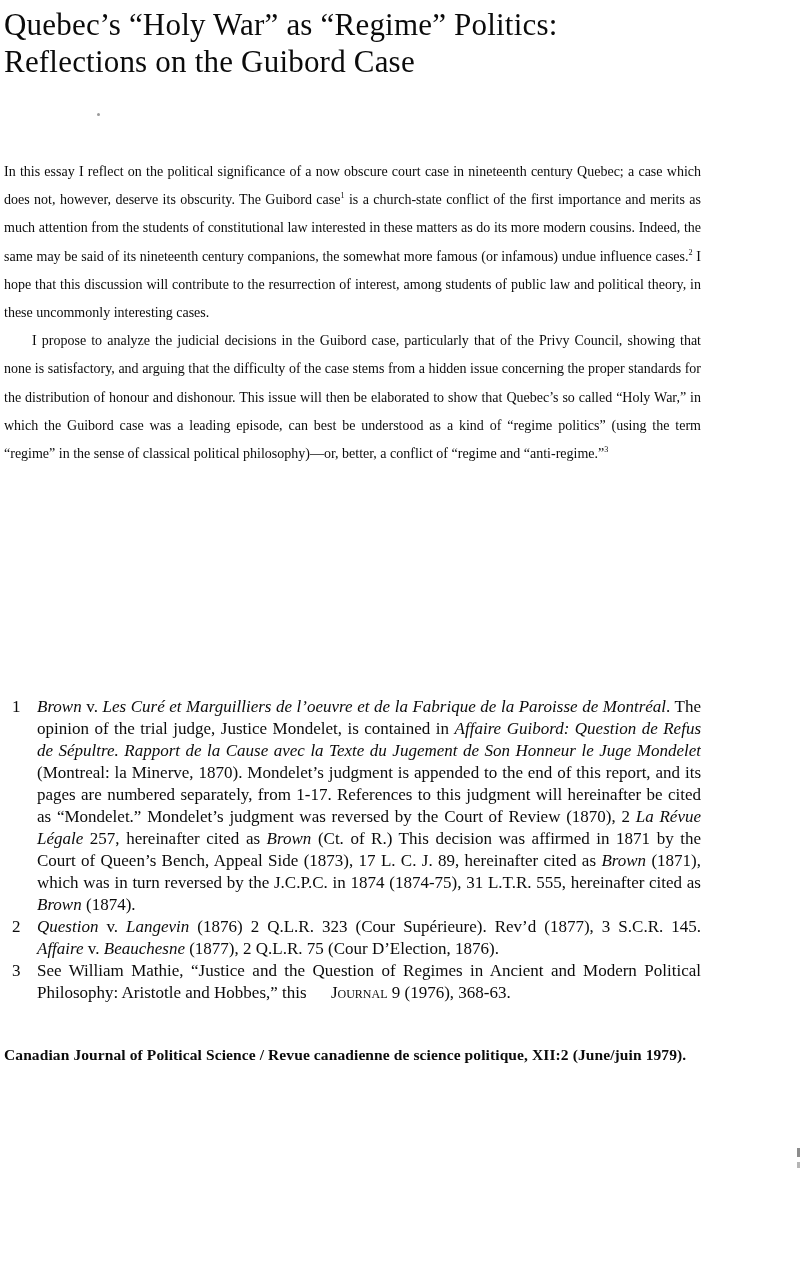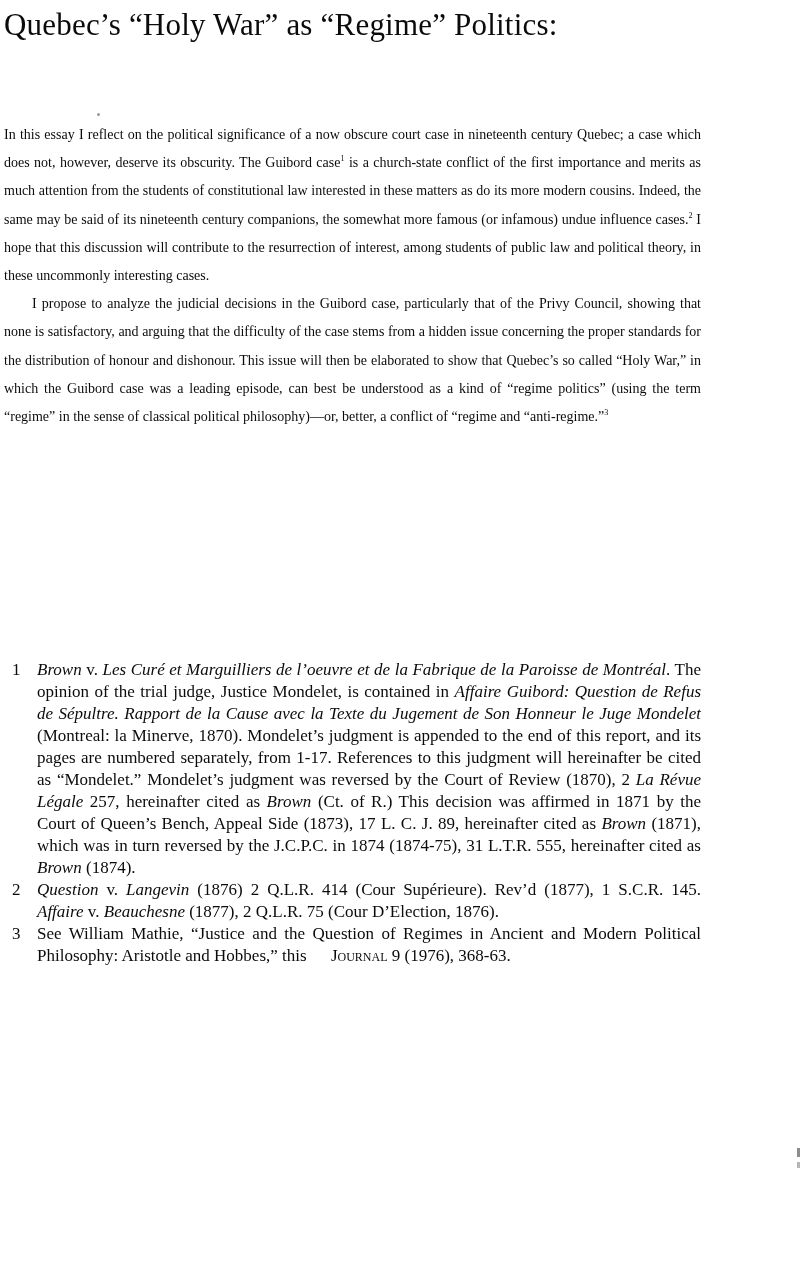--- a/index.html
+++ b/index.html
@@ -88,35 +88,37 @@
   .edge-mark.m1 { top: 1148px; height: 9px; }
   .edge-mark.m2 { top: 1162px; height: 6px; background: #b5b5b5; }
 </style>
 </head>
 <body>
 
 <div class="page" style="--page-bg: #ffffff; --ink: #0b0b0b;">
 
   <h1 class="title">
     <span class="title-line">Quebec’s “Holy War” as “Regime” Politics:</span>
+    <span class="title-line">Reflections on the Guibord Case</span>
   </h1>
 
   <div class="speck"></div>
 
 
   <div class="body-text" id="body-paragraphs">
       <p class=""><span>In this essay I reflect on the political significance of a now obscure court case in nineteenth century Quebec; a case which does not, however, deserve its obscurity. The Guibord case</span><sup class="fn-ref">1</sup><span> is a church-state conflict of the first importance and merits as much attention from the students of constitutional law interested in these matters as do its more modern cousins. Indeed, the same may be said of its nineteenth century companions, the somewhat more famous (or infamous) undue influence cases.</span><sup class="fn-ref">2</sup><span> I hope that this discussion will contribute to the resurrection of interest, among students of public law and political theory, in these uncommonly interesting cases.</span></p>
       <p class="indent"><span>I propose to analyze the judicial decisions in the Guibord case, particularly that of the Privy Council, showing that none is satisfactory, and arguing that the difficulty of the case stems from a hidden issue concerning the proper standards for the distribution of honour and dishonour. This issue will then be elaborated to show that Quebec’s so called “Holy War,” in which the Guibord case was a leading episode, can best be understood as a kind of “regime politics” (using the term “regime” in the sense of classical political philosophy)—or, better, a conflict of “regime and “anti-regime.”</span><sup class="fn-ref">3</sup></p>
     </div>
 
   <div class="footnotes" id="footnotes">
       <div class="footnote"><span class="fn-num">1</span><span><i>Brown</i><span> v. </span><i>Les Curé et Marguilliers de l’oeuvre et de la Fabrique de la Paroisse de Montréal</i><span>. The opinion of the trial judge, Justice Mondelet, is contained in </span><i>Affaire Guibord: Question de Refus de Sépultre. Rapport de la Cause avec la Texte du Jugement de Son Honneur le Juge Mondelet</i><span> (Montreal: la Minerve, 1870). Mondelet’s judgment is appended to the end of this report, and its pages are numbered separately, from 1-17. References to this judgment will hereinafter be cited as “Mondelet.” Mondelet’s judgment was reversed by the Court of Review (1870), 2 </span><i>La Révue Légale</i><span> 257, hereinafter cited as </span><i>Brown</i><span> (Ct. of R.) This decision was affirmed in 1871 by the Court of Queen’s Bench, Appeal Side (1873), 17 L. C. J. 89, hereinafter cited as </span><i>Brown</i><span> (1871), which was in turn reversed by the J.C.P.C. in 1874 (1874-75), 31 L.T.R. 555, hereinafter cited as </span><i>Brown</i><span> (1874).</span></span></div>
-      <div class="footnote"><span class="fn-num">2</span><span><i>Question</i><span> v. </span><i>Langevin</i><span> (1876) 2 Q.L.R. 414 (Cour Supérieure). Rev’d (1877), 1 S.C.R. 145. </span><i>Affaire</i><span> v. </span><i>Beauchesne</i><span> (1877), 2 Q.L.R. 75 (Cour D’Election, 1876).</span></span></div>
+      <div class="footnote"><span class="fn-num">2</span><span><i>Question</i><span> v. </span><i>Langevin</i><span> (1876) 2 Q.L.R. 323 (Cour Supérieure). Rev’d (1877), 3 S.C.R. 145. </span><i>Affaire</i><span> v. </span><i>Beauchesne</i><span> (1877), 2 Q.L.R. 75 (Cour D’Election, 1876).</span></span></div>
       <div class="footnote"><span class="fn-num">3</span><span><span>See William Mathie, “Justice and the Question of Regimes in Ancient and Modern Political Philosophy: Aristotle and Hobbes,” this </span><span class="smallcaps">Journal</span><span> 9 (1976), 368-63.</span></span></div>
     </div>
 
   <div class="page-footer">
+    <div>Canadian Journal of Political Science / Revue canadienne de science politique, XII:2 (June/juin 1979).</div>
   </div>
 
   <div class="edge-mark m1"></div>
   <div class="edge-mark m2"></div>
 
 </div>
 
 </body></html>

